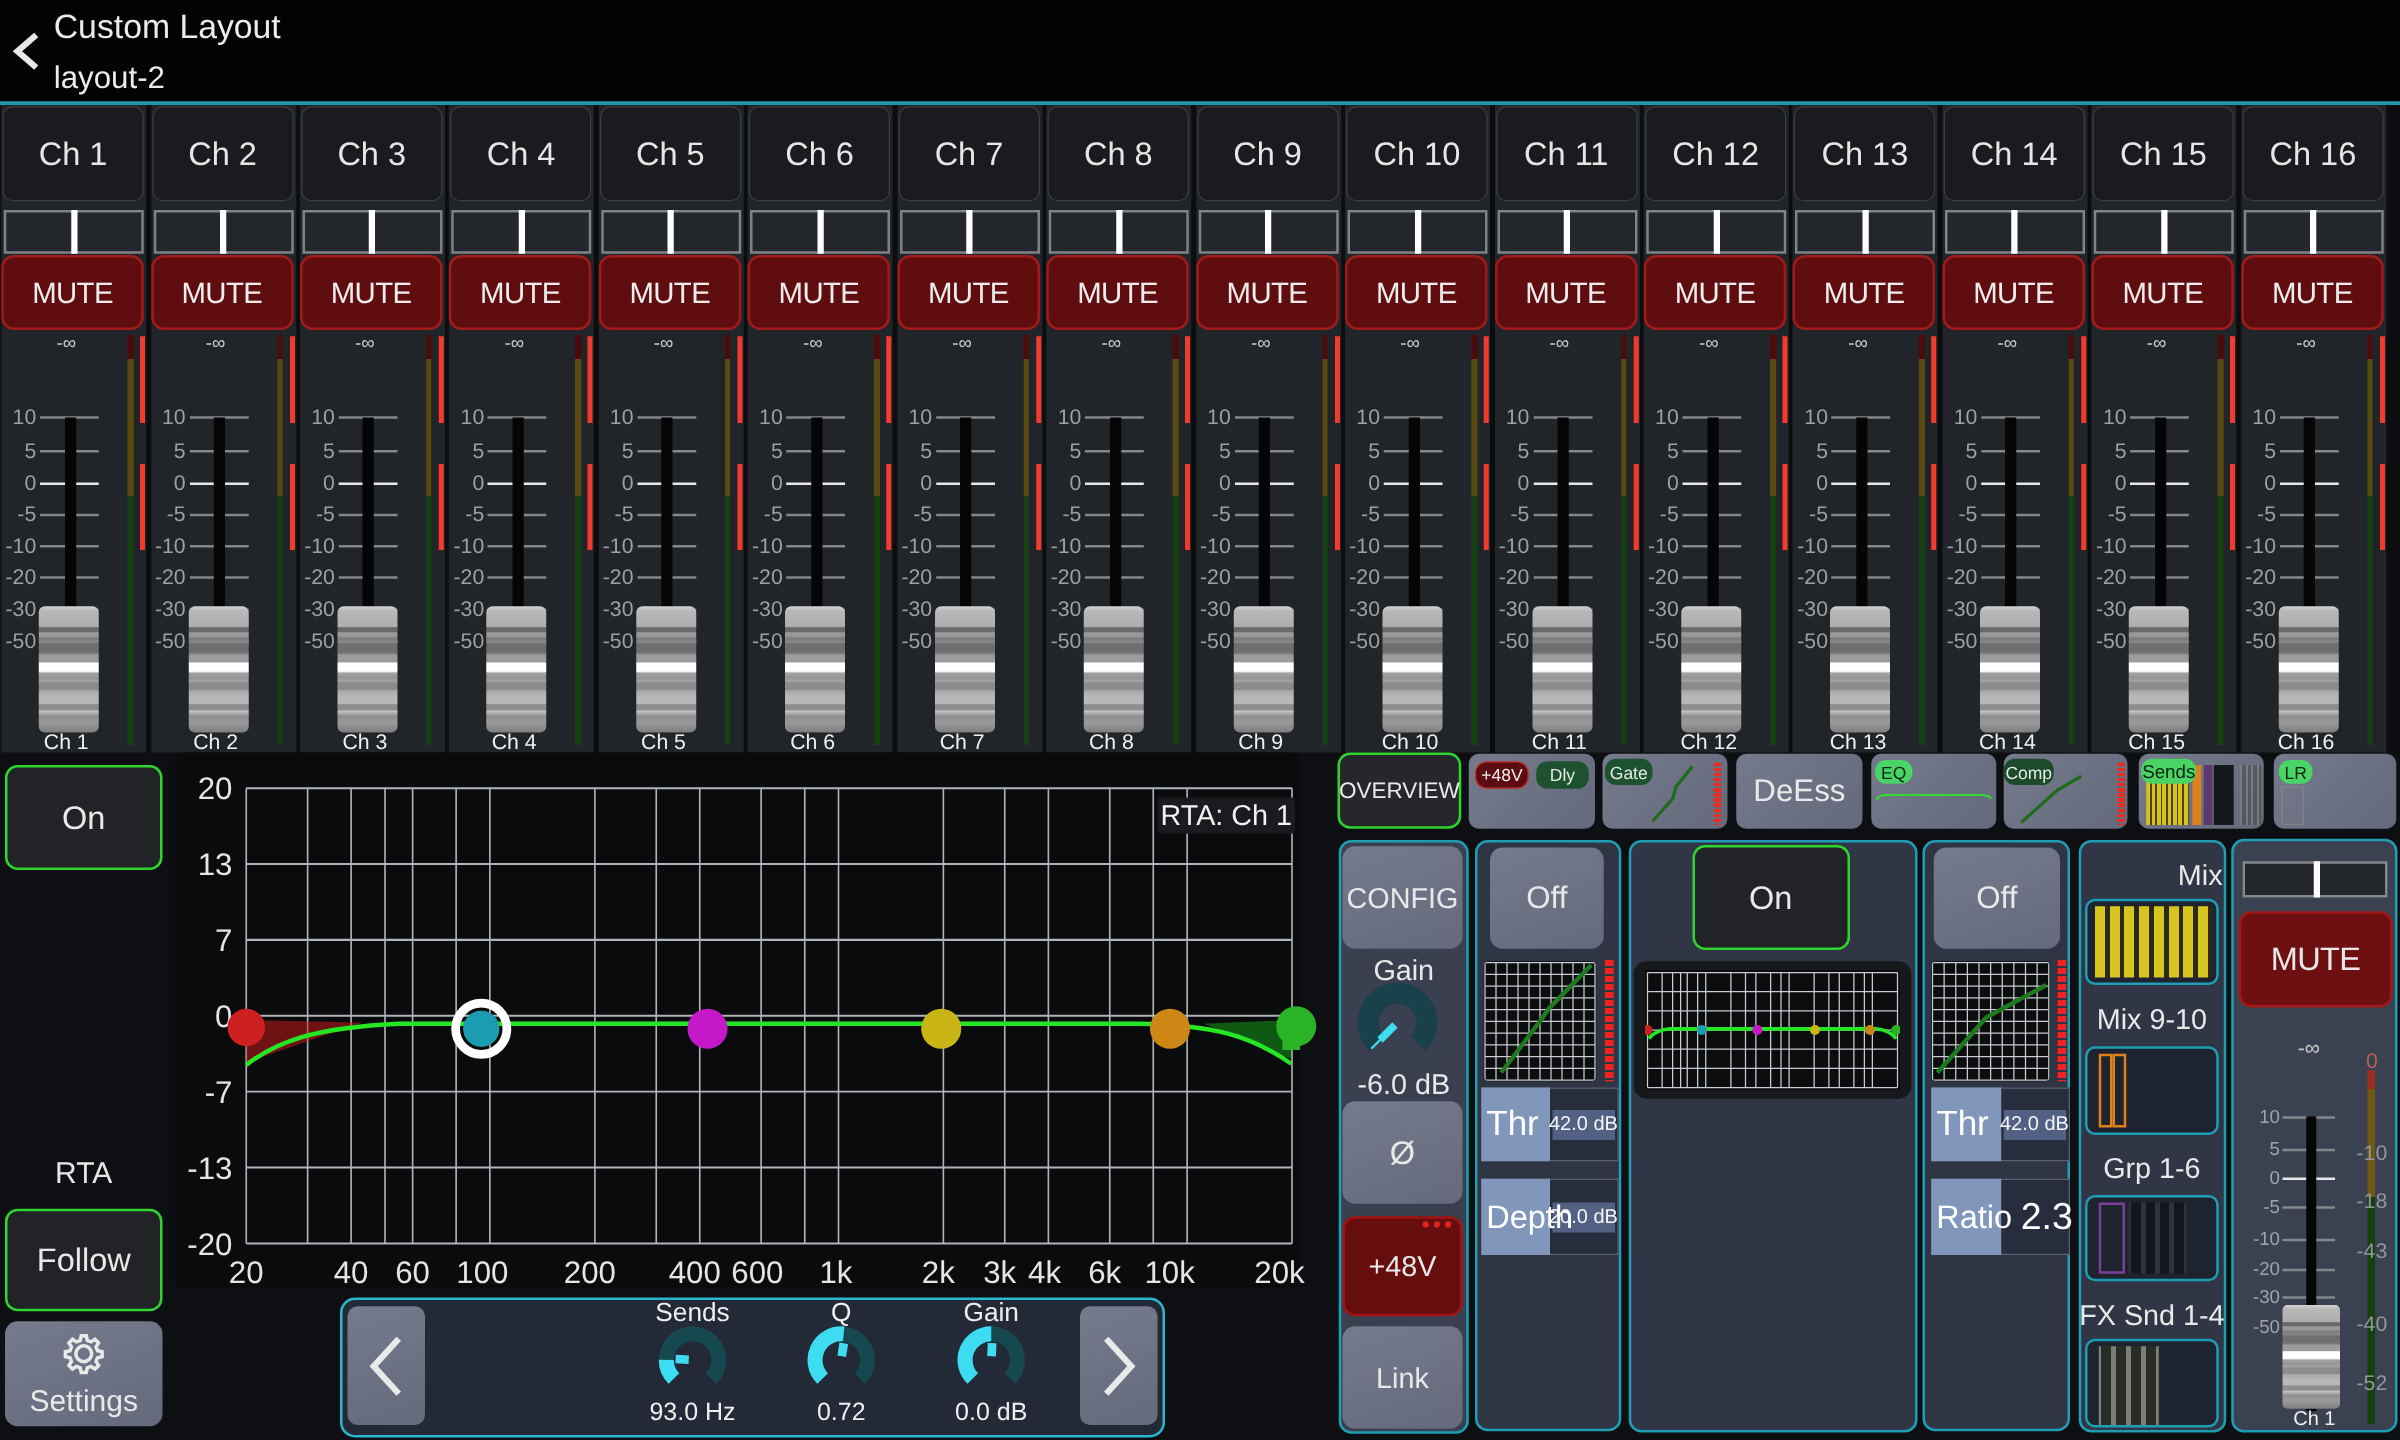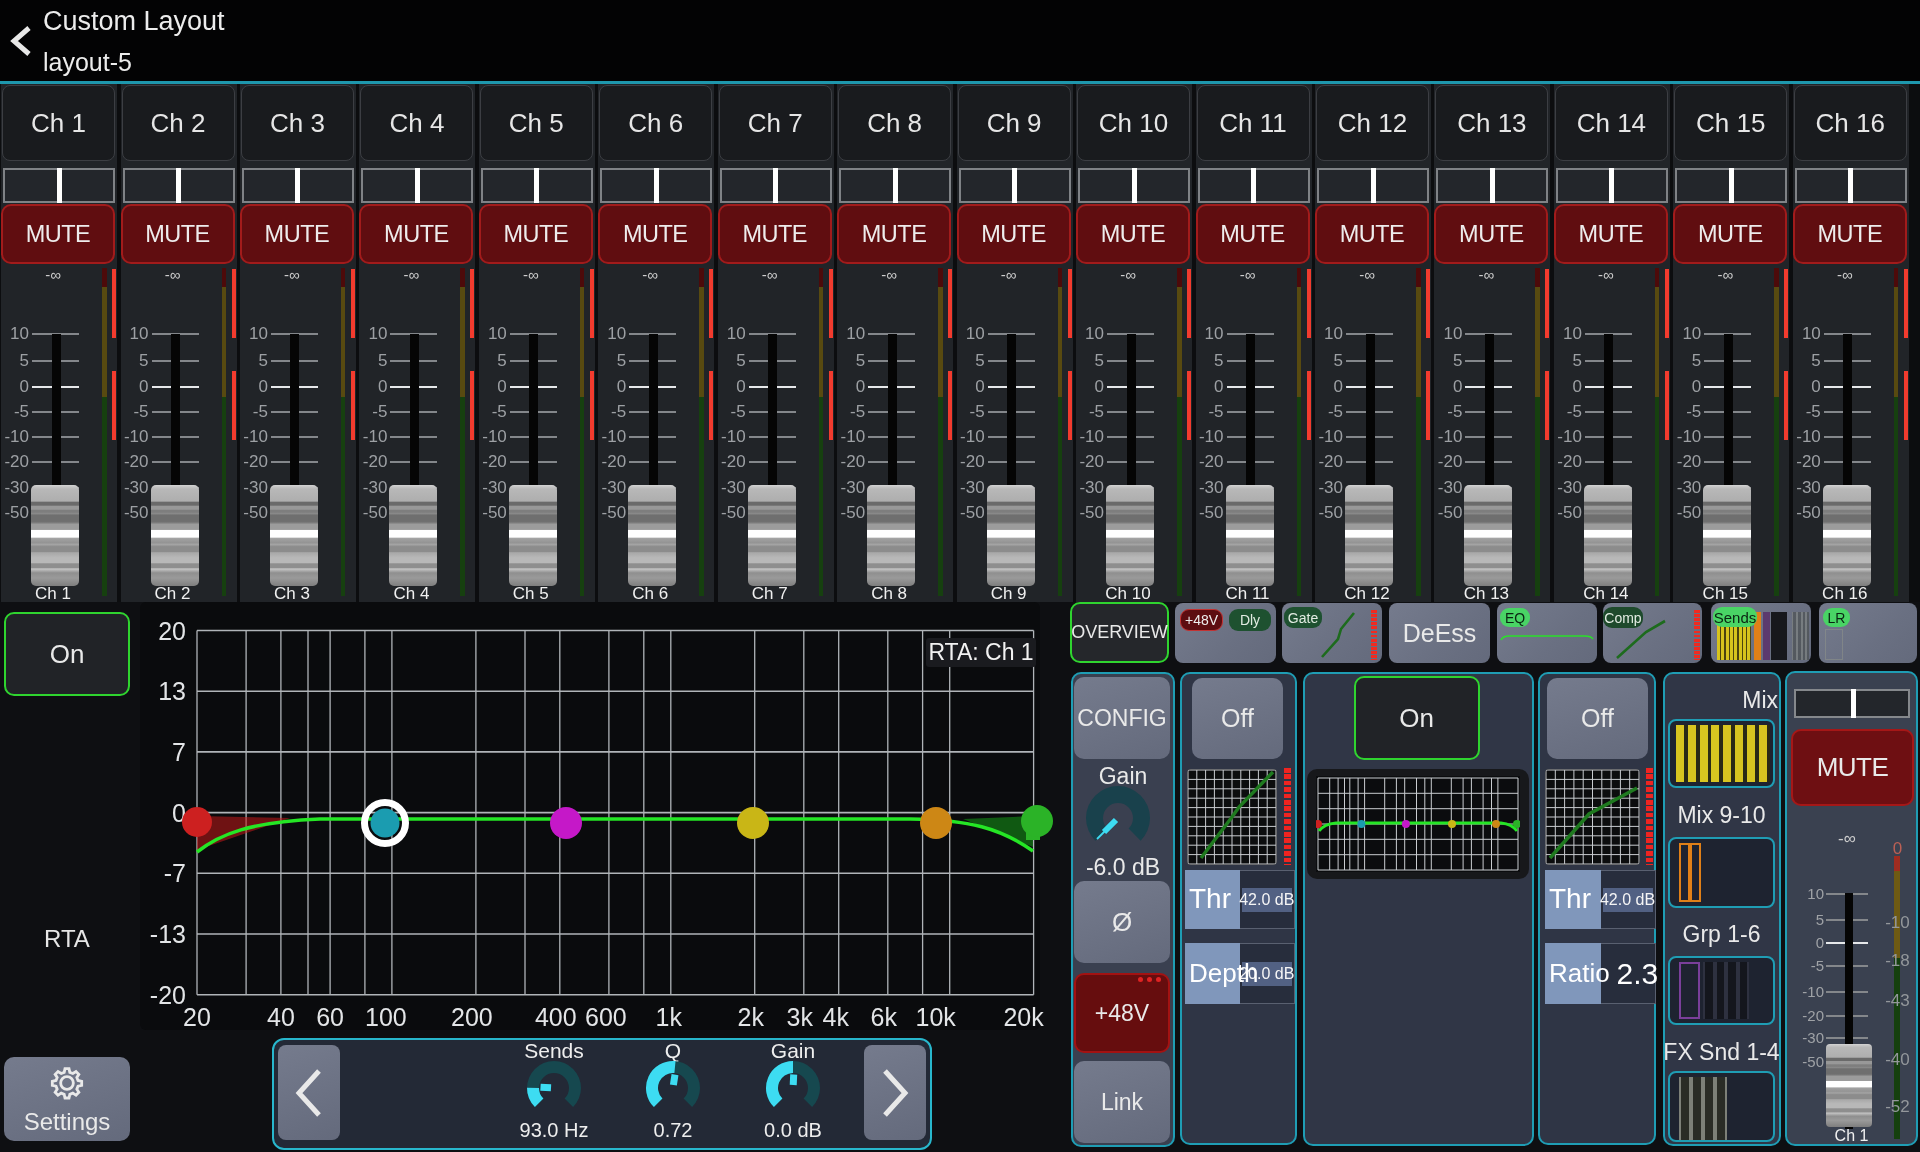--- a/index.html
+++ b/index.html
@@ -12,21 +12,21 @@
 .pill{border-radius:9px;font-size:14px;display:flex;align-items:center;justify-content:center;}
 </style></head><body>
 <div class="page">
 
 <div class="abs" style="left:0;top:0;width:1920px;height:81px;background:#030304;"></div>
 <div class="abs" style="left:0;top:81px;width:1920px;height:3px;background:#1e97ad;"></div>
 <svg class="abs" style="left:8px;top:25px;" width="26" height="32" viewBox="0 0 26 32">
  <polyline points="21,3 6,16 21,29" fill="none" stroke="#e8e8e8" stroke-width="5"></polyline>
     </svg>
 <div class="abs" style="left:43px;top:6px;font-size:27px;color:#ececec;">Custom Layout</div>
-<div class="abs" style="left:43px;top:48px;font-size:25px;color:#ececec;">layout-5</div>
+<div class="abs" style="left:43px;top:48px;font-size:25px;color:#ececec;">layout-2</div>
 <div class="abs" style="left:0;top:84px;width:1920px;height:518px;background:#0c0d0f;">
 <div class="abs" style="left:1px;top:0;width:116px;height:518px;background:#212428;">
         <div class="abs ctr" style="left:1px;top:1px;width:113px;height:76px;background:#191b1e;border:1px solid #3c3e43;border-radius:8px;font-size:26px;color:#e6e6e6;">Ch 1</div>
         <div class="abs" style="left:2px;top:84px;width:112px;height:35px;background:#23262b;border:2px solid #7f8286;"></div>
         <div class="abs" style="left:55.5px;top:84px;width:5px;height:35px;background:#ffffff;"></div>
         <div class="abs ctr" style="left:0px;top:120px;width:114px;height:60px;background:#600d10;border:2px solid #a21b1b;border-radius:10px;font-size:23.5px;letter-spacing:-0.5px;color:#eeecec;">MUTE</div>
         <div class="abs ctr" style="left:0px;top:181px;width:104px;height:18px;font-size:15px;color:#cccccc;">-∞</div>
         <div class="abs" style="left:101px;top:184px;width:4.5px;height:328px;background:linear-gradient(180deg,#4d0a0a 0px,#4d0a0a 19px,#584a10 19px,#584a10 129px,#16400f 129px,#16400f 100%);"></div>
         <div class="abs" style="left:111px;top:185px;width:4px;height:171px;background:linear-gradient(180deg,#f23b2e 0px,#f23b2e 69px,rgba(0,0,0,0) 69px,rgba(0,0,0,0) 102px,#f23b2e 102px,#f23b2e 171px);"></div>
         <div class="abs" style="left:0;top:240px;width:28px;height:20px;font-size:17px;color:#9da0a4;text-align:right;line-height:20px;">10</div>
@@ -465,20 +465,21 @@
         <div class="abs" style="left:31px;top:402.5px;width:47px;height:2px;background:#84878b;"></div>
         <div class="abs" style="left:0;top:418.5px;width:28px;height:20px;font-size:17px;color:#9da0a4;text-align:right;line-height:20px;">-50</div>
         <div class="abs" style="left:31px;top:427.5px;width:47px;height:2px;background:#84878b;"></div>
         <div class="abs" style="left:50.5px;top:250px;width:9px;height:252px;background:#050505;"></div>
         <div class="abs" style="left:30px;top:401px;width:48px;height:101px;border-radius:5px;background:linear-gradient(180deg,#d4d4d4 0%,#c4c4c4 2%,#b8b8b8 4%,#aeaeae 16%,#6a6a6a 17%,#6a6a6a 20%,#989898 21%,#989898 24%,#7e7e7e 25%,#7e7e7e 27%,#8c8c8c 28%,#6f6f6f 30%,#6f6f6f 36%,#787878 37%,#9c9c9c 39%,#9c9c9c 44%,#ffffff 45%,#ffffff 51.5%,#a2a2a2 53%,#949494 57%,#a4a4a4 59%,#8c8c8c 61%,#8c8c8c 66%,#a8a8a8 67%,#b8b8b8 72%,#b8b8b8 77%,#8e8e8e 78%,#8e8e8e 82%,#c6c6c6 83%,#8f8f8f 87%,#9a9a9a 92%,#7e7e7e 100%);"></div>
         <div class="abs ctr" style="left:0;top:501px;width:104px;height:17px;font-size:17px;color:#f0f0f0;">Ch 16</div>
       </div>
 </div>
     <div class="abs ctr greenbrd" style="left:4px;top:612px;width:126px;height:84px;font-size:26px;">On</div>
 <div class="abs ctr" style="left:4px;top:927px;width:126px;height:24px;font-size:24px;color:#e6e6e6;">RTA</div>
+<div class="abs ctr greenbrd" style="left:4px;top:967px;width:126px;height:82px;font-size:26px;">Follow</div>
 <div class="abs greybtn" style="left:4px;top:1057px;width:126px;height:84px;">
 <svg class="abs" style="left:43px;top:6px;" width="40" height="40" viewBox="0 0 24 24">
 <path fill="none" stroke="#e9e9e9" stroke-width="1.7" d="M12 8.2 a3.8 3.8 0 1 0 0 7.6 a3.8 3.8 0 1 0 0 -7.6 M12 3.4 l1.2 0 l0.5 2.2 l1.8 0.7 l1.9-1.2 l1.7 1.7 l-1.2 1.9 l0.7 1.8 l2.2 0.5 l0 2.4 l-2.2 0.5 l-0.7 1.8 l1.2 1.9 l-1.7 1.7 l-1.9-1.2 l-1.8 0.7 l-0.5 2.2 l-2.4 0 l-0.5-2.2 l-1.8-0.7 l-1.9 1.2 l-1.7-1.7 l1.2-1.9 l-0.7-1.8 l-2.2-0.5 l0-2.4 l2.2-0.5 l0.7-1.8 l-1.2-1.9 l1.7-1.7 l1.9 1.2 l1.8-0.7 l0.5-2.2 z"></path>
 </svg>
 <div class="abs ctr" style="left:0;top:52px;width:126px;height:26px;font-size:24px;color:#e9e9e9;">Settings</div>
 </div>
 <svg class="abs" style="left:140px;top:602px;overflow:visible;" width="902" height="430" viewBox="0 0 902 430">
 <rect x="0" y="0" width="900" height="428" rx="6" fill="#0a0b0d"></rect>
 <line x1="57" y1="28.5" x2="893.6" y2="28.5" stroke="#b0b4b8" stroke-width="1.6"></line>
 <line x1="57" y1="89.2" x2="893.6" y2="89.2" stroke="#b0b4b8" stroke-width="1.6"></line>

